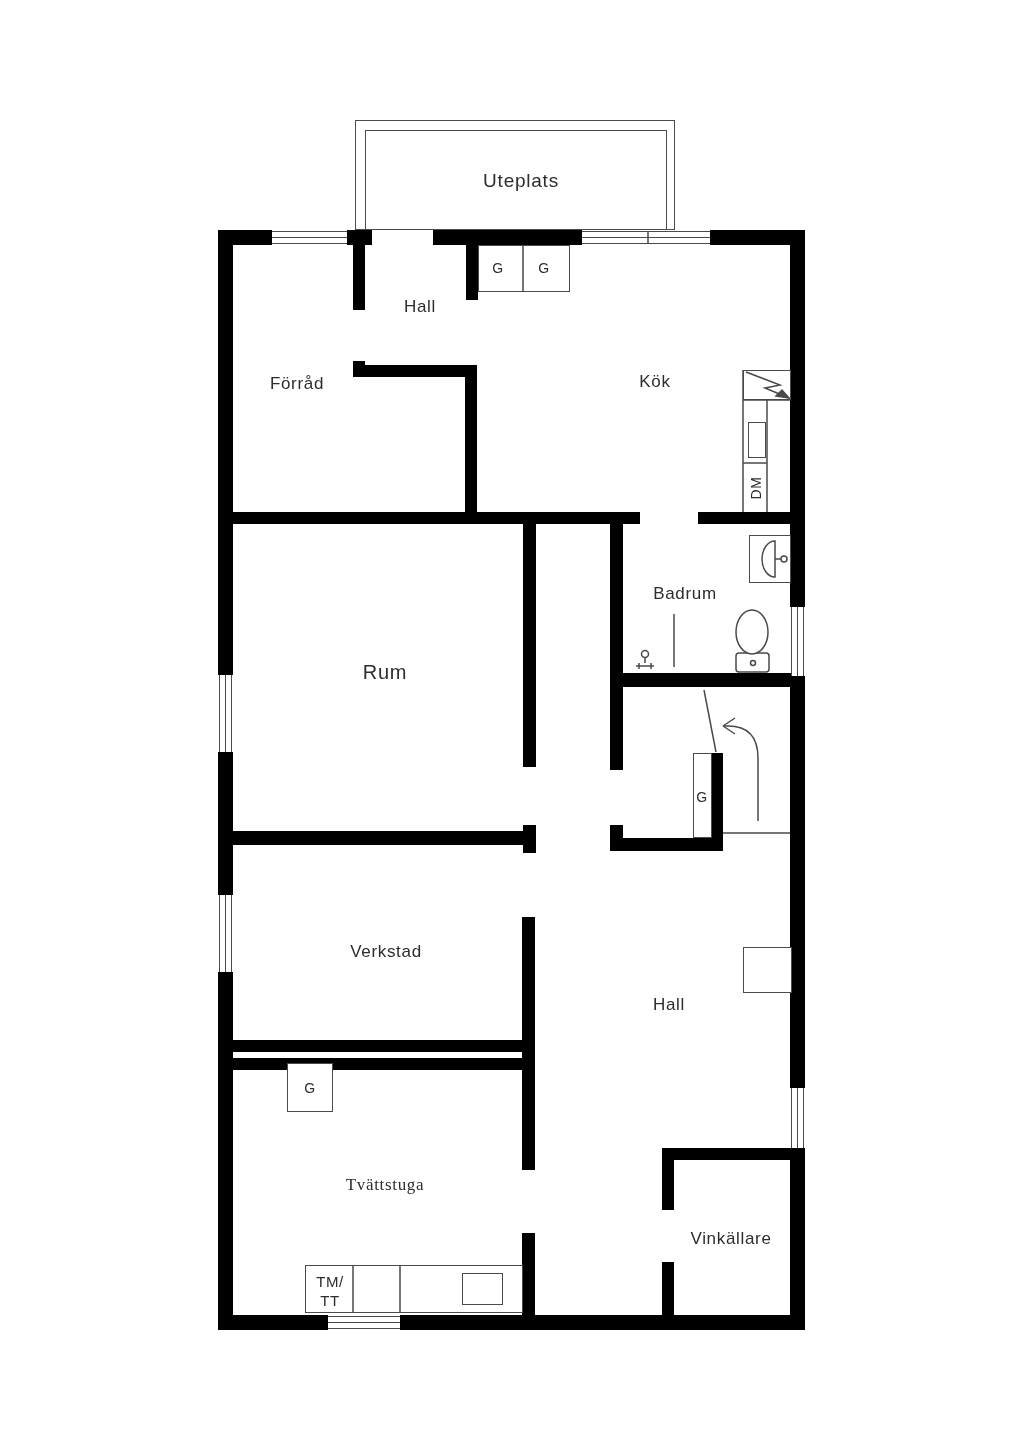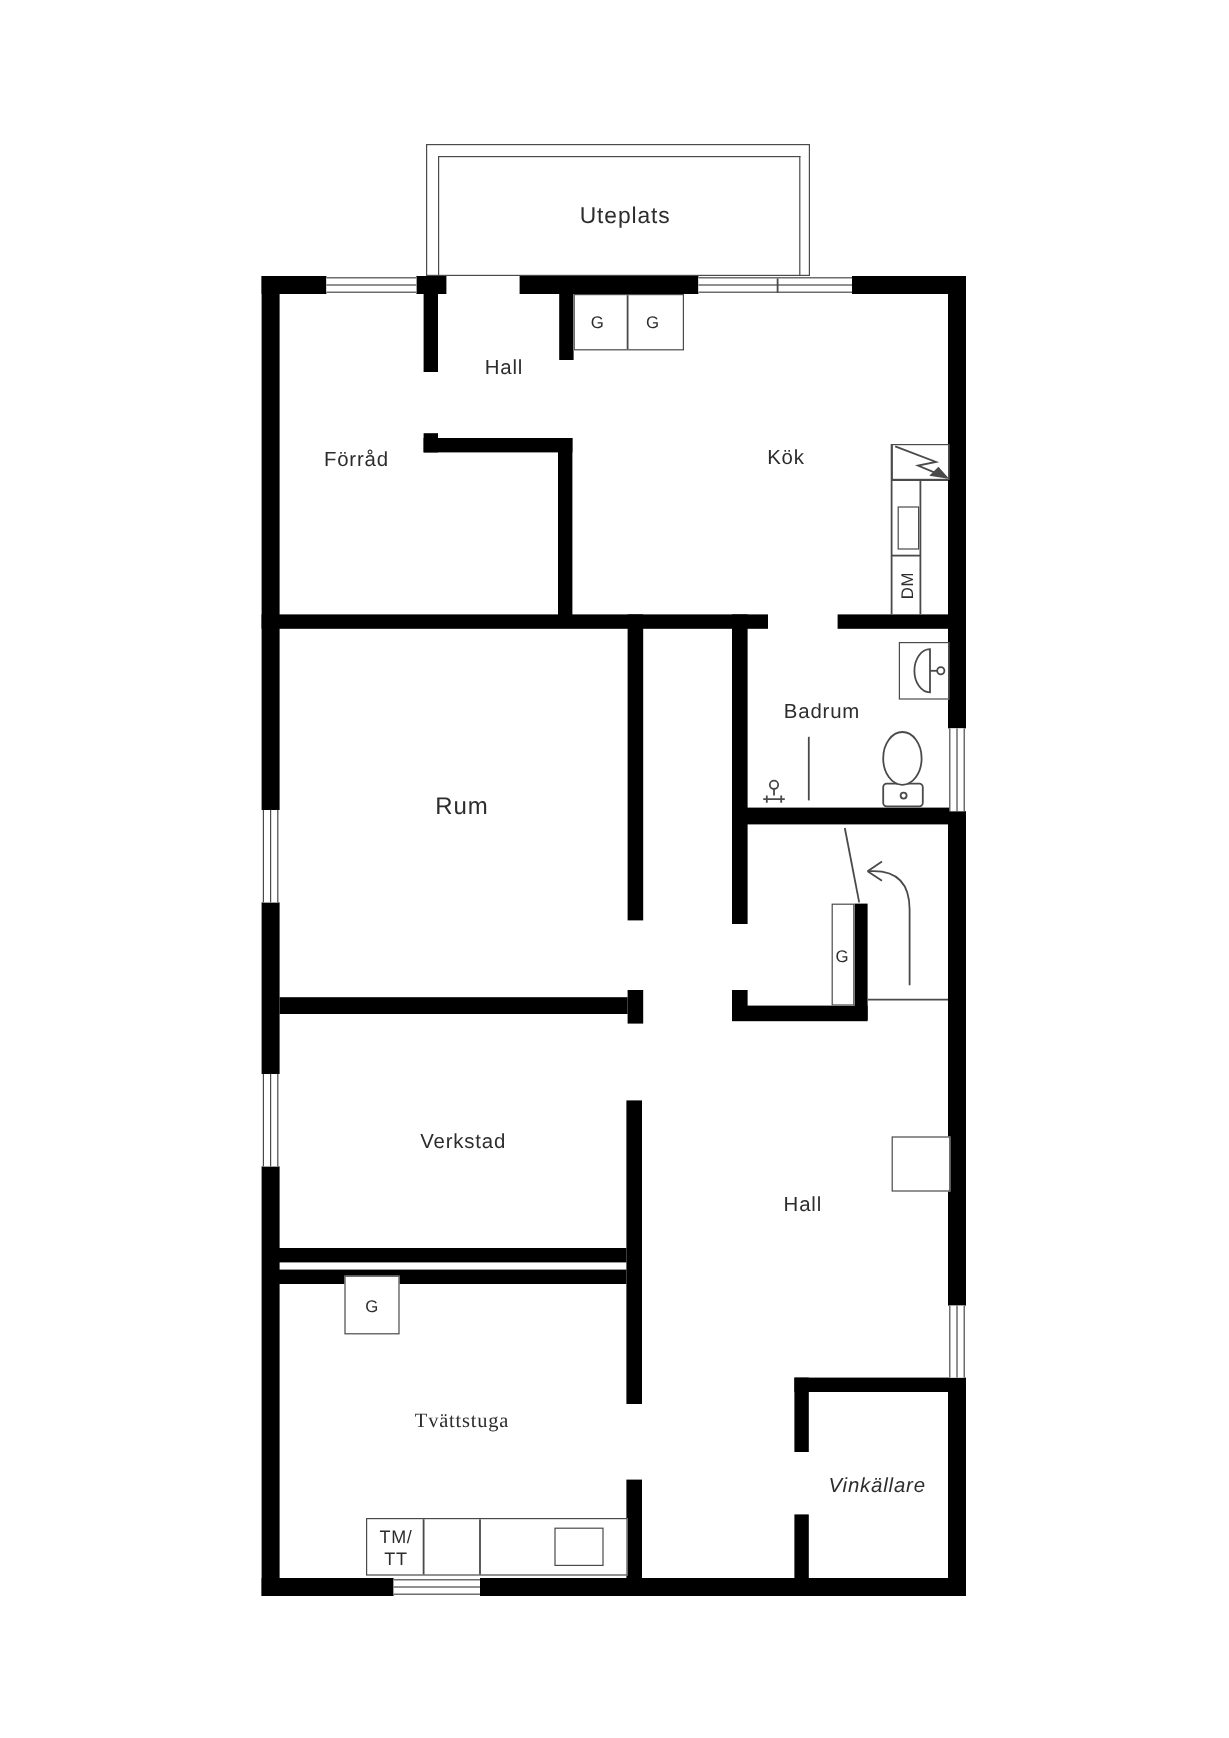--- a/index.html
+++ b/index.html
@@ -129,15 +129,15 @@
     <div class="label rot" style="left: 756px; top: 488px; font-size: 14px;">DM</div>
     <div class="label" style="left: 685px; top: 593px; font-size: 17px;">Badrum</div>
     <div class="label" style="left: 385px; top: 672px; font-size: 20px;">Rum</div>
     <div class="label" style="left: 702px; top: 797px; font-size: 14px;">G</div>
     <div class="label" style="left: 386px; top: 951px; font-size: 17px;">Verkstad</div>
     <div class="label" style="left: 669px; top: 1004px; font-size: 17px;">Hall</div>
     <div class="label" style="left: 310px; top: 1088px; font-size: 14px;">G</div>
     <div class="label" style="left: 385px; top: 1184px; font-size: 17px; font-family: Liberation Serif, serif;">Tvättstuga</div>
     <div class="label" style="left: 330px; top: 1281px; font-size: 15px;">TM/</div>
     <div class="label" style="left: 330px; top: 1300px; font-size: 15px;">TT</div>
-    <div class="label" style="left: 731px; top: 1238px; font-size: 17px; font-style: italic;">Vinkällare</div>
+    <div class="label" style="left: 731px; top: 1238px; font-size: 17px;">Vinkällare</div>
     <div class="watermark" style="left: 1002px; top: 1430px; width: 16px; height: 14px; background: rgb(166, 166, 168);"></div>
   </div>
 
 </body></html>

